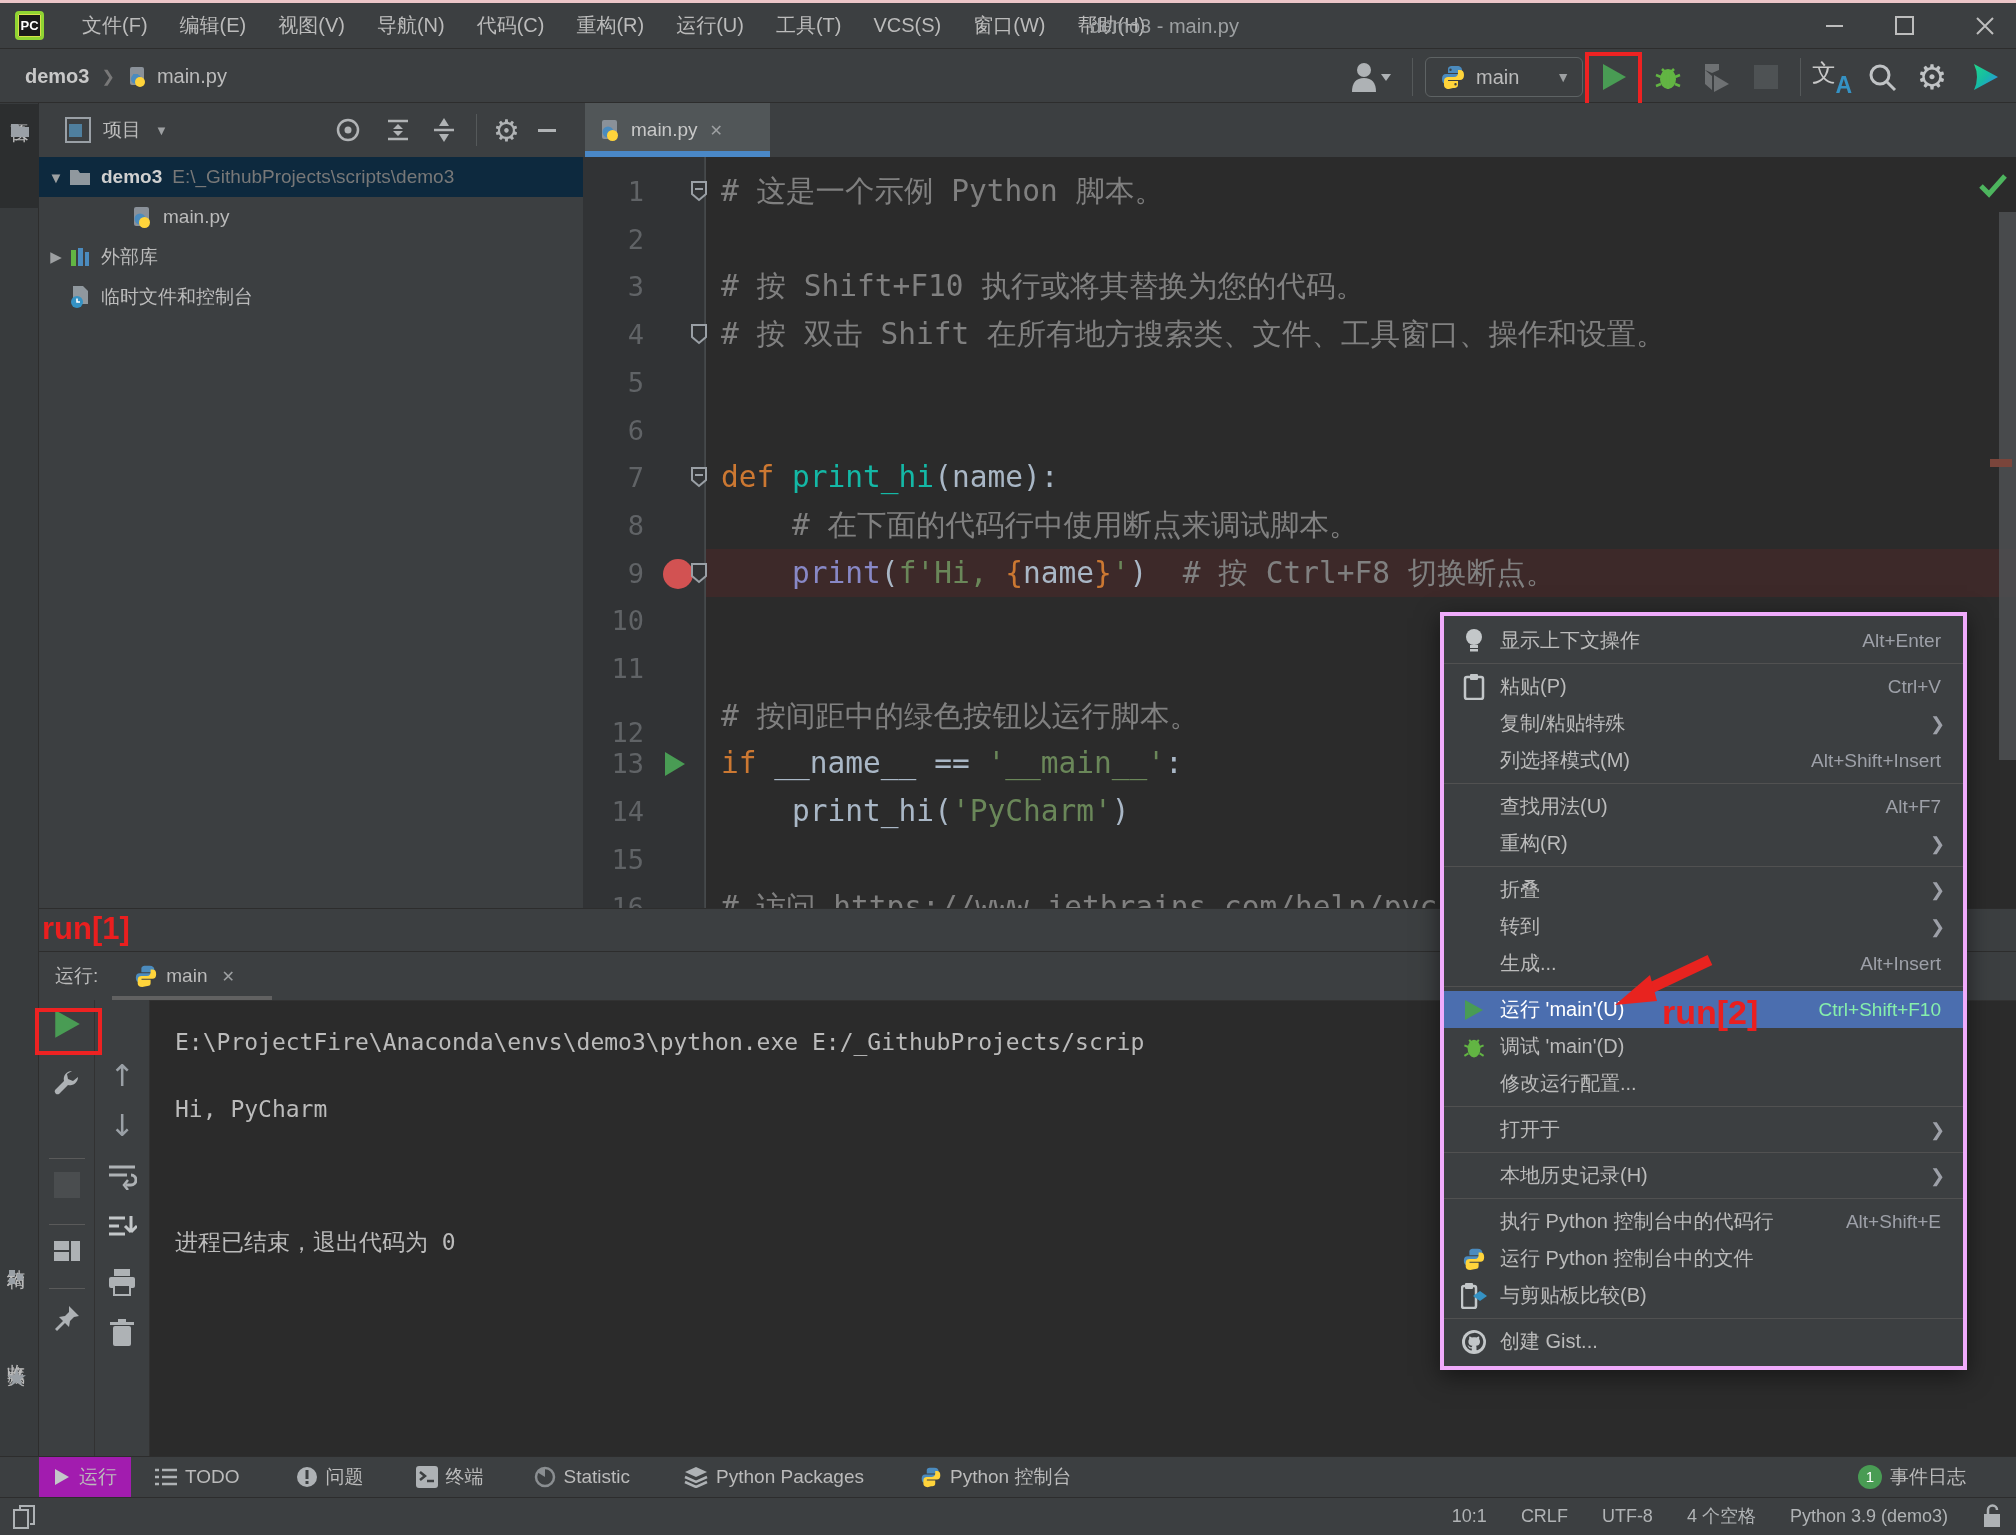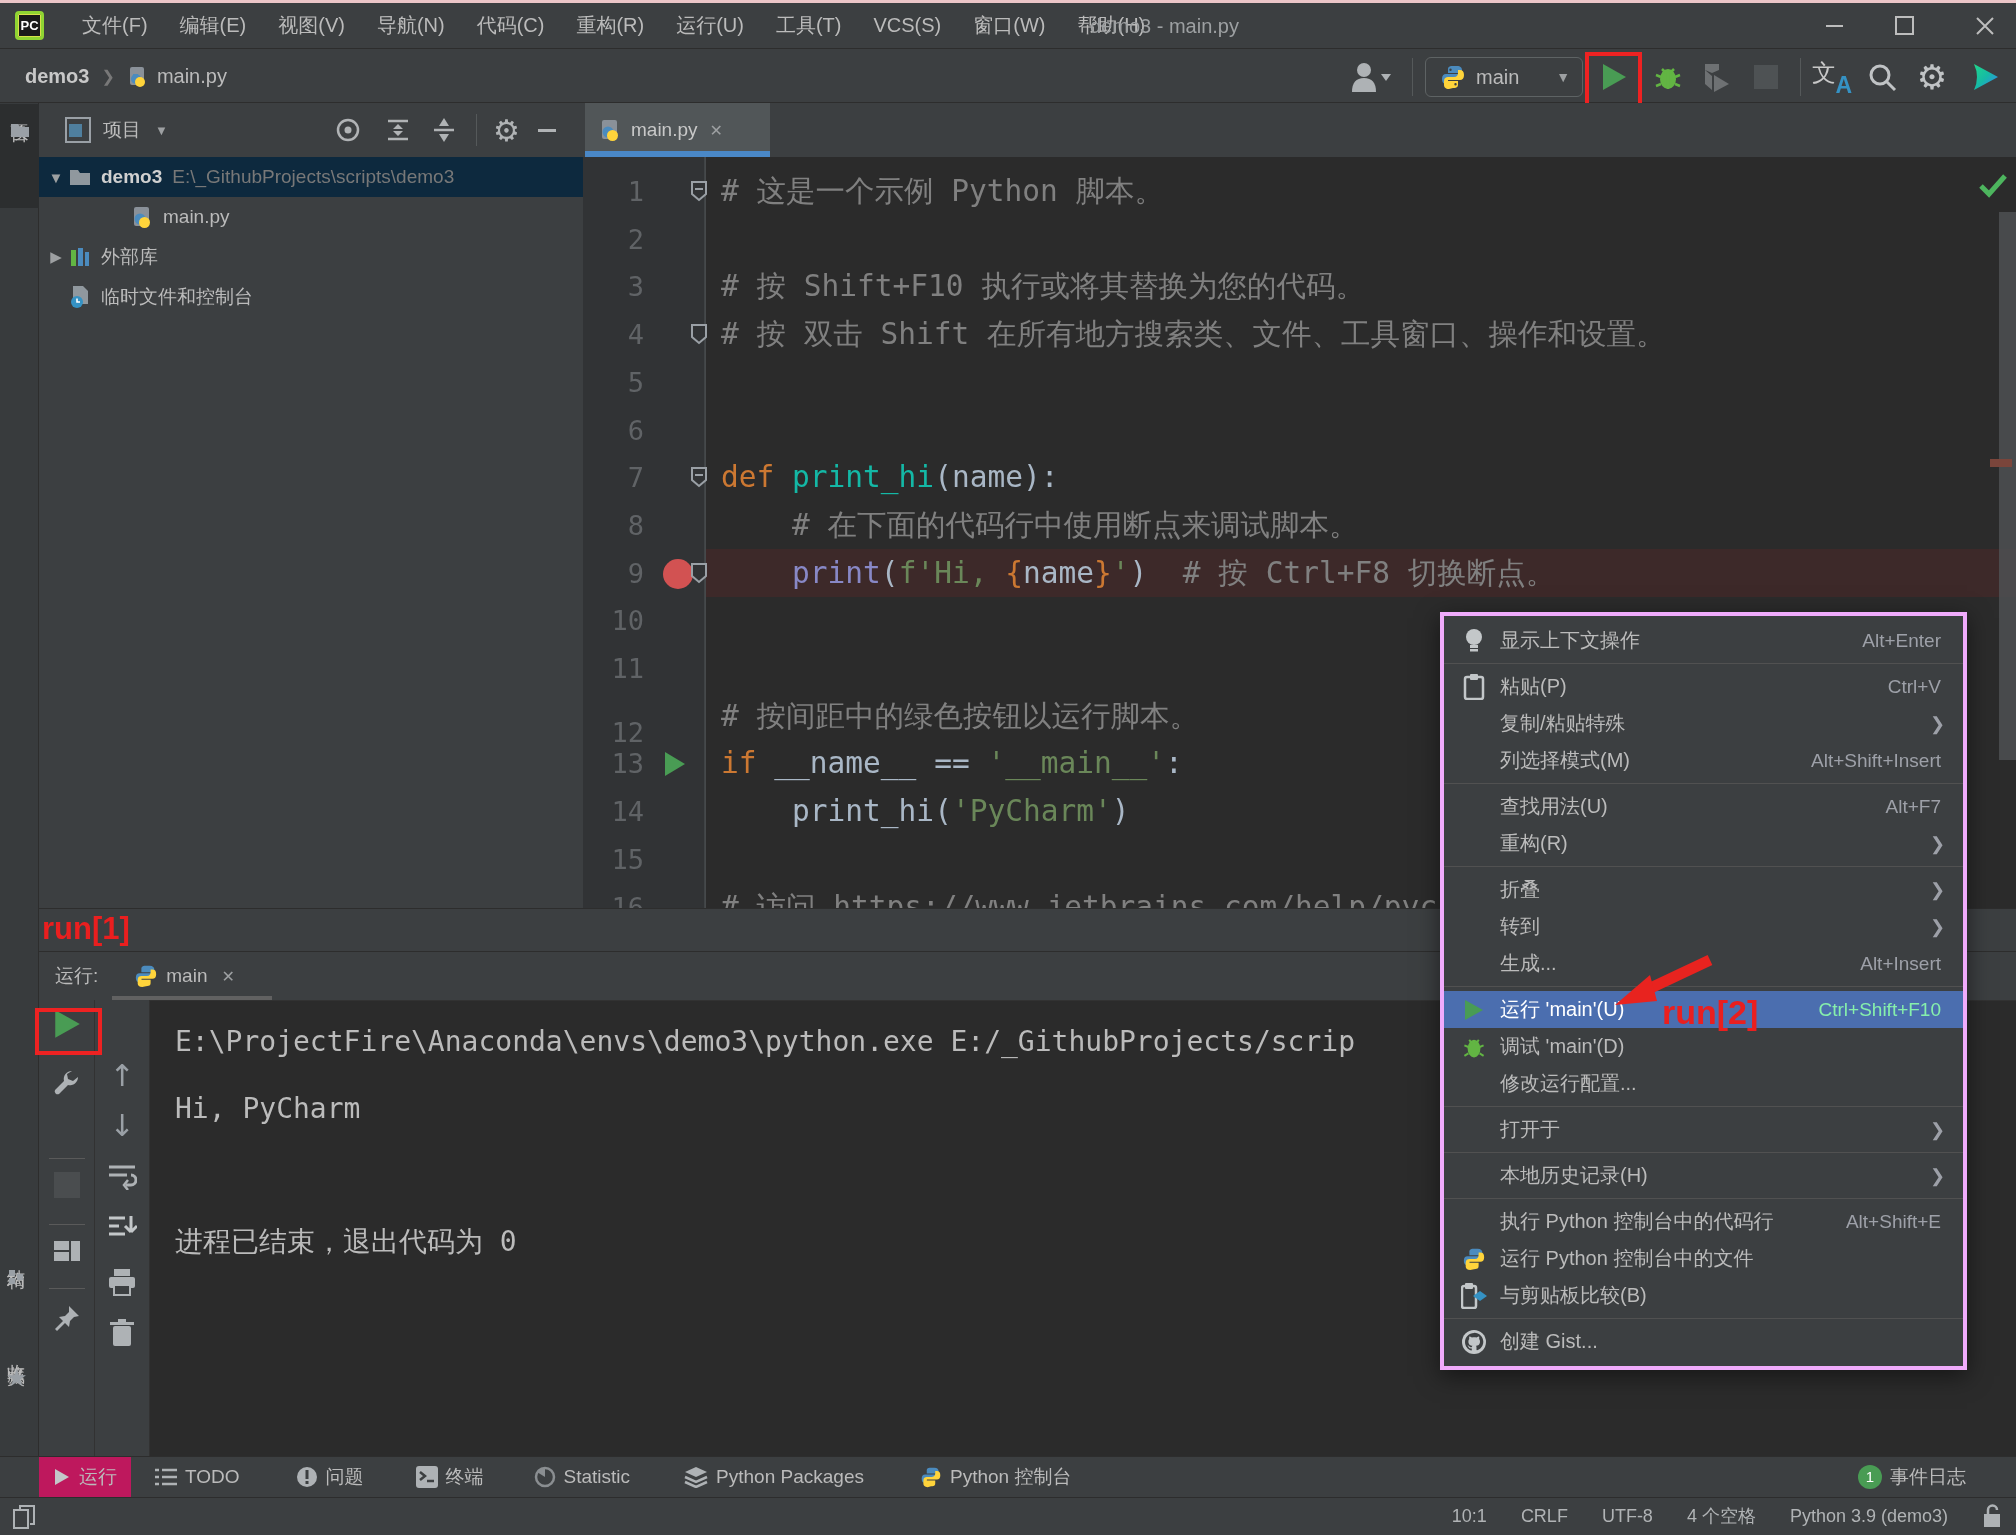--- a/index.html
+++ b/index.html
@@ -49,31 +49,31 @@
   #ed-scroll{position:absolute;right:0;top:55px;width:17px;height:548px;background:#4d5052;opacity:.85}
   #ed-mark-bp{position:absolute;right:4px;top:302px;width:22px;height:8px;background:#7a453b}
   
   #gapstrip{left:39px;top:908px;width:1977px;height:44px;background:#3c3f41;border-top:1px solid #2d2d2d;border-bottom:1px solid #2d2d2d}
   #run1-bottom{left:42px;top:911px;font-size:31px}
   
   #runpanel{left:39px;top:952px;width:1977px;height:504px;background:#3c3f41}
   #run-header{height:48px;display:flex;align-items:center;font-size:19px}
   #run-tab-underline{position:absolute;left:73px;top:44px;width:160px;height:4px;background:#616161}
   #run-console{position:absolute;left:111px;top:48px;right:0;bottom:0;background:#2b2b2b;border-top:1px solid #323232}
-  .console-line{position:absolute;left:25px;white-space:pre;font-size:28px;line-height:66.5px;font-family:"DejaVu Sans Mono",monospace;color:#bbbbbb}
+  .console-line{position:absolute;left:25px;white-space:pre;font-size:23px;line-height:66.5px;font-family:"DejaVu Sans Mono",monospace;color:#bbbbbb}
   #run-col1{position:absolute;left:0;top:48px;width:56px;bottom:0;border-right:1px solid #323232}
   #run-col2{position:absolute;left:56px;top:48px;width:55px;bottom:0;border-right:1px solid #323232}
   .colic{position:absolute;left:0;width:100%;display:flex;justify-content:center}
   .colsep{position:absolute;left:10px;width:36px;height:1px;background:#5a5a5a}
   #redbox-bottom{left:35px;top:1008px;width:67px;height:47px;border:4px solid #e22}
   #scrollend-sel{position:absolute;left:7px;top:508px;width:42px;height:40px;background:#4b5052;border-radius:5px}
   
   #toolwin-bar{left:0;top:1456px;width:2016px;height:41px;background:#3c3f41;border-top:1px solid #2d2d2d;display:flex;align-items:center}
   .twb-item{display:flex;align-items:center;height:41px;padding:0 14px;font-size:19px;color:#bbbbbb;gap:8px}
-  .twb-active{background:#be185d}
+  .twb-active{background:#a21caf}
   #eventlog{position:absolute;right:50px;top:1456px;height:41px;display:flex;align-items:center;gap:8px;font-size:19px}
   #badge1{width:24px;height:24px;border-radius:12px;background:#499c54;color:#fff;font-size:15px;display:flex;align-items:center;justify-content:center}
   #statusbar{left:0;top:1497px;width:2016px;height:38px;background:#3c3f41;border-top:1px solid #2d2d2d;display:flex;align-items:center;font-size:18px;color:#b0b3b5}
   #status-right{position:absolute;right:14px;top:1497px;height:38px;display:flex;align-items:center;gap:34px;font-size:18px;color:#b0b3b5}
   
   #ctxmenu{left:1440px;top:612px;width:527px;background:#3c3f41;border:4px solid #f0abfc;box-shadow:0 6px 22px rgba(0,0,0,.5);padding:6px 0;z-index:50}
   .cm-item{height:37px;display:flex;align-items:center;font-size:20px;color:#bbbbbb;position:relative}
   .cm-sel{background:#4b6eaf;color:#fff}
   .cm-icon{width:32px;margin-left:14px;display:flex;justify-content:center}
   .cm-label{margin-left:10px}

